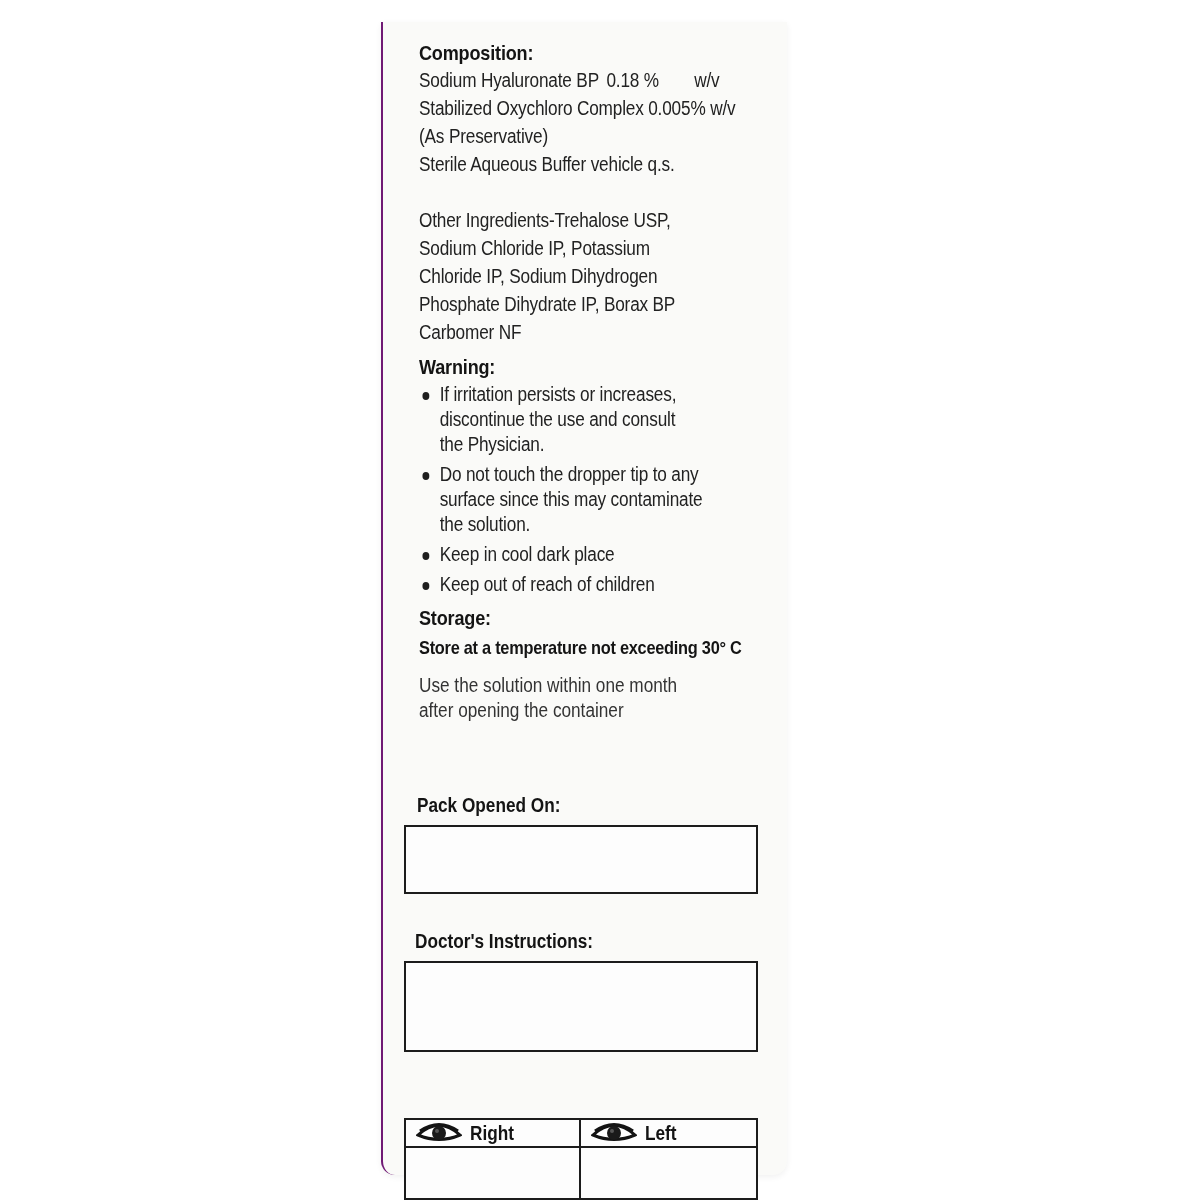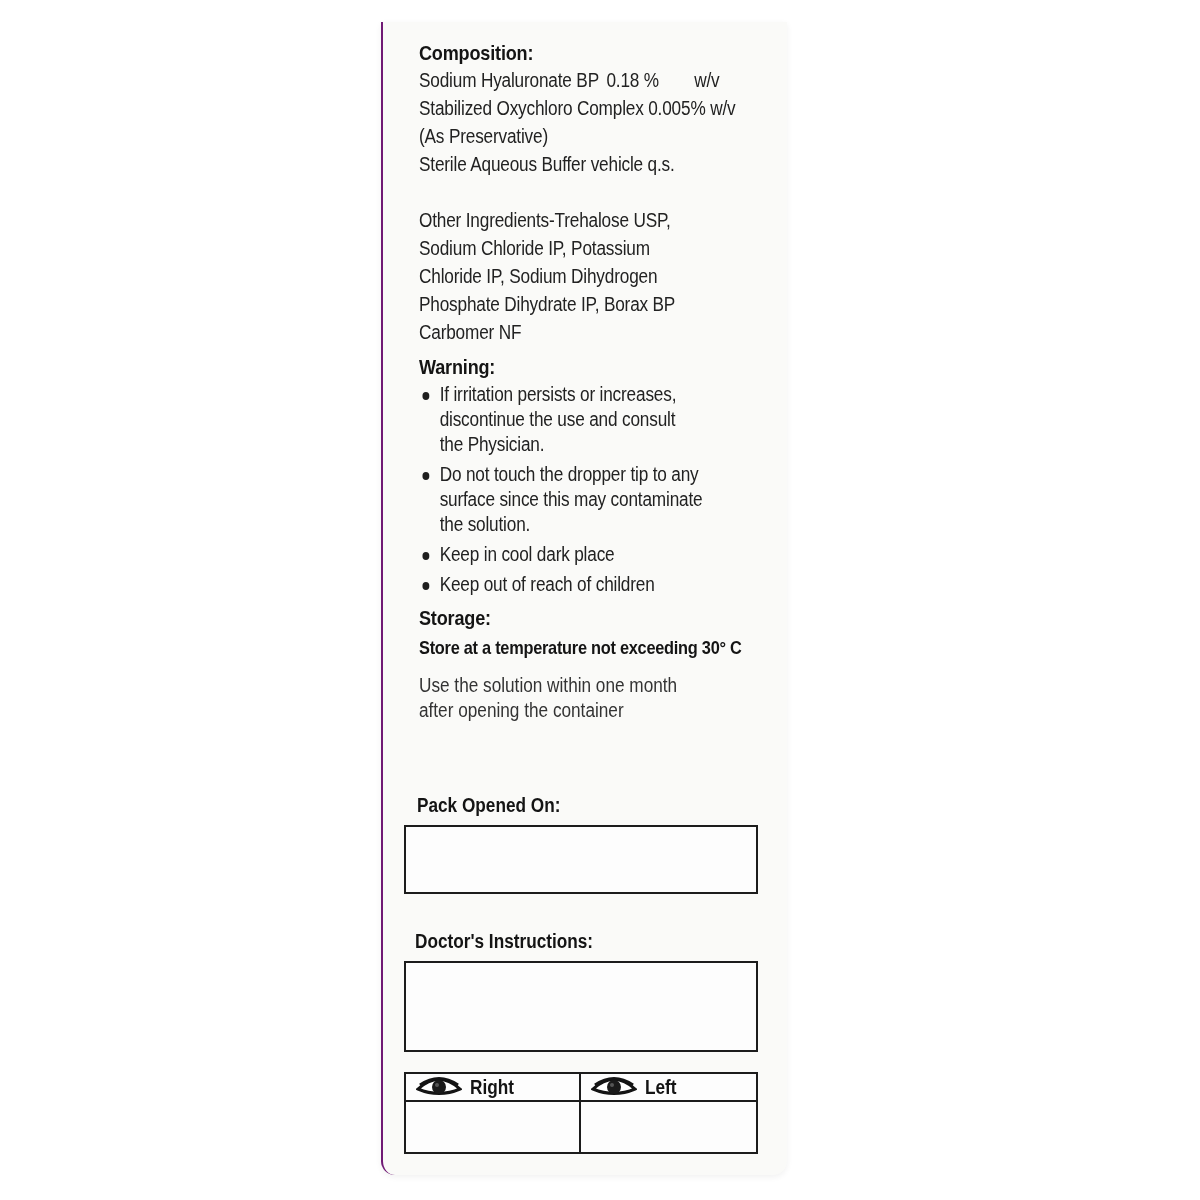--- a/index.html
+++ b/index.html
@@ -104,21 +104,21 @@
       white-space: nowrap;
     }
     .box {
       position: absolute;
       border: 2px solid #1c1c1c;
       background: #fdfdfd;
     }
     .eye-table {
       position: absolute;
       left: 21px;
-      top: 1050px;
+      top: 1096px;
       width: 350px;
       height: 78px;
       border: 2px solid #1c1c1c;
       display: grid;
       grid-template-columns: 175px 1fr;
       grid-template-rows: 28px 1fr;
       background: #fdfdfd;
     }
     .eye-cell {
       border-right: 2px solid #1c1c1c;

